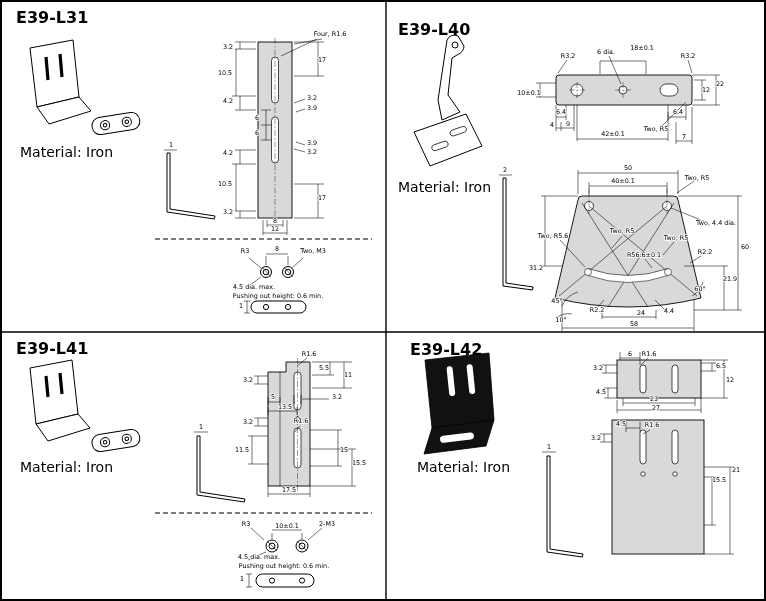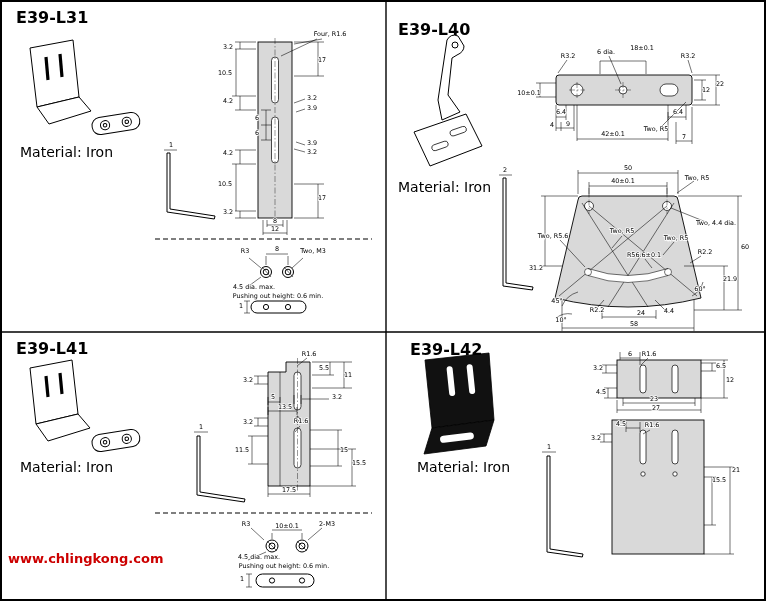--- a/index.html
+++ b/index.html
@@ -346,15 +346,14 @@
 <div class="panel-title" style="left:16px;top:8px">E39-L31</div>
 <div class="panel-title" style="left:398px;top:20px">E39-L40</div>
 <div class="panel-title" style="left:16px;top:339px">E39-L41</div>
 <div class="panel-title" style="left:410px;top:340px">E39-L42</div>
 
 <div class="material" style="left:20px;top:144px">Material: Iron</div>
 <div class="material" style="left:398px;top:179px">Material: Iron</div>
 <div class="material" style="left:20px;top:459px">Material: Iron</div>
 <div class="material" style="left:417px;top:459px">Material: Iron</div>
 
-<div class="watermark" style="left: 8px; top: 551px; color: rgb(204, 0, 0);">www.chlingkong.com</div>
 
 </div>
 
 </body></html>

